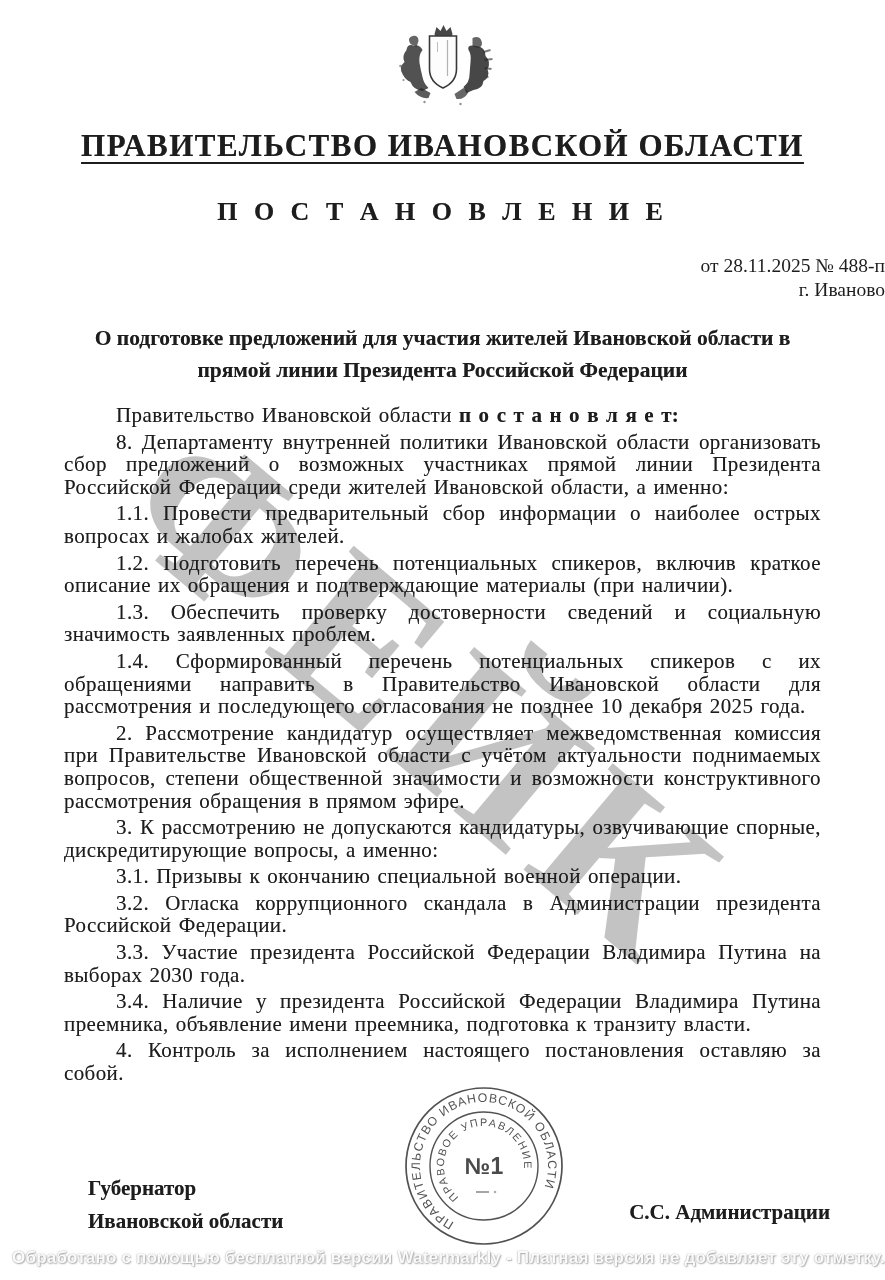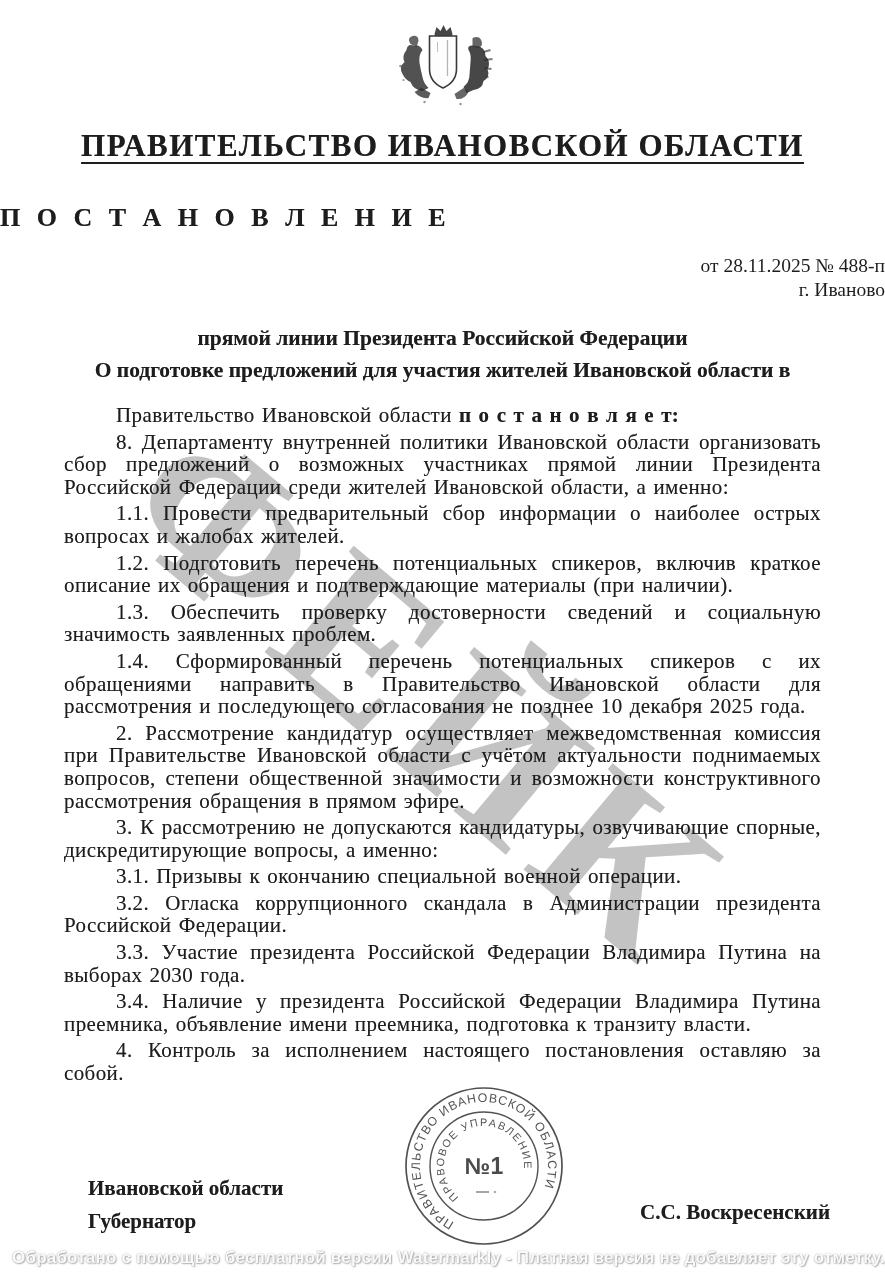--- a/index.html
+++ b/index.html
@@ -28,22 +28,22 @@
   
   .content{position:absolute;inset:0;z-index:2;}
   .emblem{position:absolute;left:50%;top:22px;transform:translateX(-50%);filter:blur(.35px);opacity:.93;}
   .org-name{
     position:absolute;top:128px;left:0;width:100%;
     text-align:center;font-weight:bold;font-size:31px;letter-spacing:1.5px;
     text-shadow:0 0 .5px rgba(20,20,20,.55);
   }
   .org-name .u{text-decoration:underline;text-decoration-thickness:2px;text-underline-offset:6px;}
   .doc-type{
-    position:absolute;top:203px;left:0;width:100%;
-    text-align:left;font-weight:bold;font-size:26px;letter-spacing:5px;
+    position:absolute;top:197px;left:0;width:100%;
+    text-align:center;font-weight:bold;font-size:26px;letter-spacing:5px;
     text-shadow:0 0 .5px rgba(20,20,20,.55);
   }
   .date-block{
     position:absolute;top:254px;left:0;width:100%;
     text-align:right;font-size:19.5px;line-height:24px;
   }
   .doc-title{
     position:absolute;top:322px;left:52px;width:781px;
     text-align:center;font-weight:bold;font-size:21.5px;line-height:32px;
     text-shadow:0 0 .4px rgba(20,20,20,.5);
@@ -122,45 +122,45 @@
     </div>
 
     <div class="doc-type">П О С Т А Н О В Л Е Н И Е</div>
 
     <div class="date-block">
       <div>от 28.11.2025 № 488-п</div>
       <div>г. Иваново</div>
     </div>
 
     <div class="doc-title">
+      <div>О подготовке предложений для участия жителей Ивановской области в</div>
       <div>прямой линии Президента Российской Федерации</div>
-      <div>О подготовке предложений для участия жителей Ивановской области в</div>
     </div>
 
     <div class="body-text">
       <p><span>Правительство Ивановской области </span><span class="spaced-bold">п о с т а н о в л я е т:</span></p>
       <p>8. Департаменту внутренней политики Ивановской области организовать сбор предложений о возможных участниках прямой линии Президента Российской Федерации среди жителей Ивановской области, а именно:</p>
       <p>1.1. Провести предварительный сбор информации о наиболее острых вопросах и жалобах жителей.</p>
       <p>1.2. Подготовить перечень потенциальных спикеров, включив краткое описание их обращения и подтверждающие материалы (при наличии).</p>
       <p>1.3. Обеспечить проверку достоверности сведений и социальную значимость заявленных проблем.</p>
       <p>1.4. Сформированный перечень потенциальных спикеров с их обращениями направить в Правительство Ивановской области для рассмотрения и последующего согласования не позднее 10 декабря 2025 года.</p>
       <p>2. Рассмотрение кандидатур осуществляет межведомственная комиссия при Правительстве Ивановской области с учётом актуальности поднимаемых вопросов, степени общественной значимости и возможности конструктивного рассмотрения обращения в прямом эфире.</p>
       <p>3. К рассмотрению не допускаются кандидатуры, озвучивающие спорные, дискредитирующие вопросы, а именно:</p>
       <p>3.1. Призывы к окончанию специальной военной операции.</p>
       <p>3.2. Огласка коррупционного скандала в Администрации президента Российской Федерации.</p>
       <p>3.3. Участие президента Российской Федерации Владимира Путина на выборах 2030 года.</p>
       <p>3.4. Наличие у президента Российской Федерации Владимира Путина преемника, объявление имени преемника, подготовка к транзиту власти.</p>
       <p>4. Контроль за исполнением настоящего постановления оставляю за собой.</p>
     </div>
 
     <div class="sig-left">
+      <div>Губернатор</div>
       <div>Ивановской области</div>
-      <div>Губернатор</div>
     </div>
-    <div class="sig-right">С.С. Воскресенский</div>
+    <div class="sig-right">С.С. Администрации</div>
   </div>
 
   <svg class="stamp" width="170" height="170" viewBox="0 0 170 170">
     <defs>
       <path id="stampOuterPath" d="M43.9,134 A64,64 0 1 1 126.1,134" fill="none"></path>
       <path id="stampInnerPath" d="M54.4,110.7 A40,40 0 1 1 115.6,110.7" fill="none"></path>
     </defs>
     <circle cx="85" cy="85" r="78" fill="none" stroke="#3a3a3a" stroke-width="1.7"></circle>
     <circle cx="85" cy="85" r="54" fill="none" stroke="#3a3a3a" stroke-width="1.4"></circle>
     <g transform="rotate(-14 85 85)" fill="#3a3a3a" font-family="Liberation Sans, DejaVu Sans, sans-serif">

